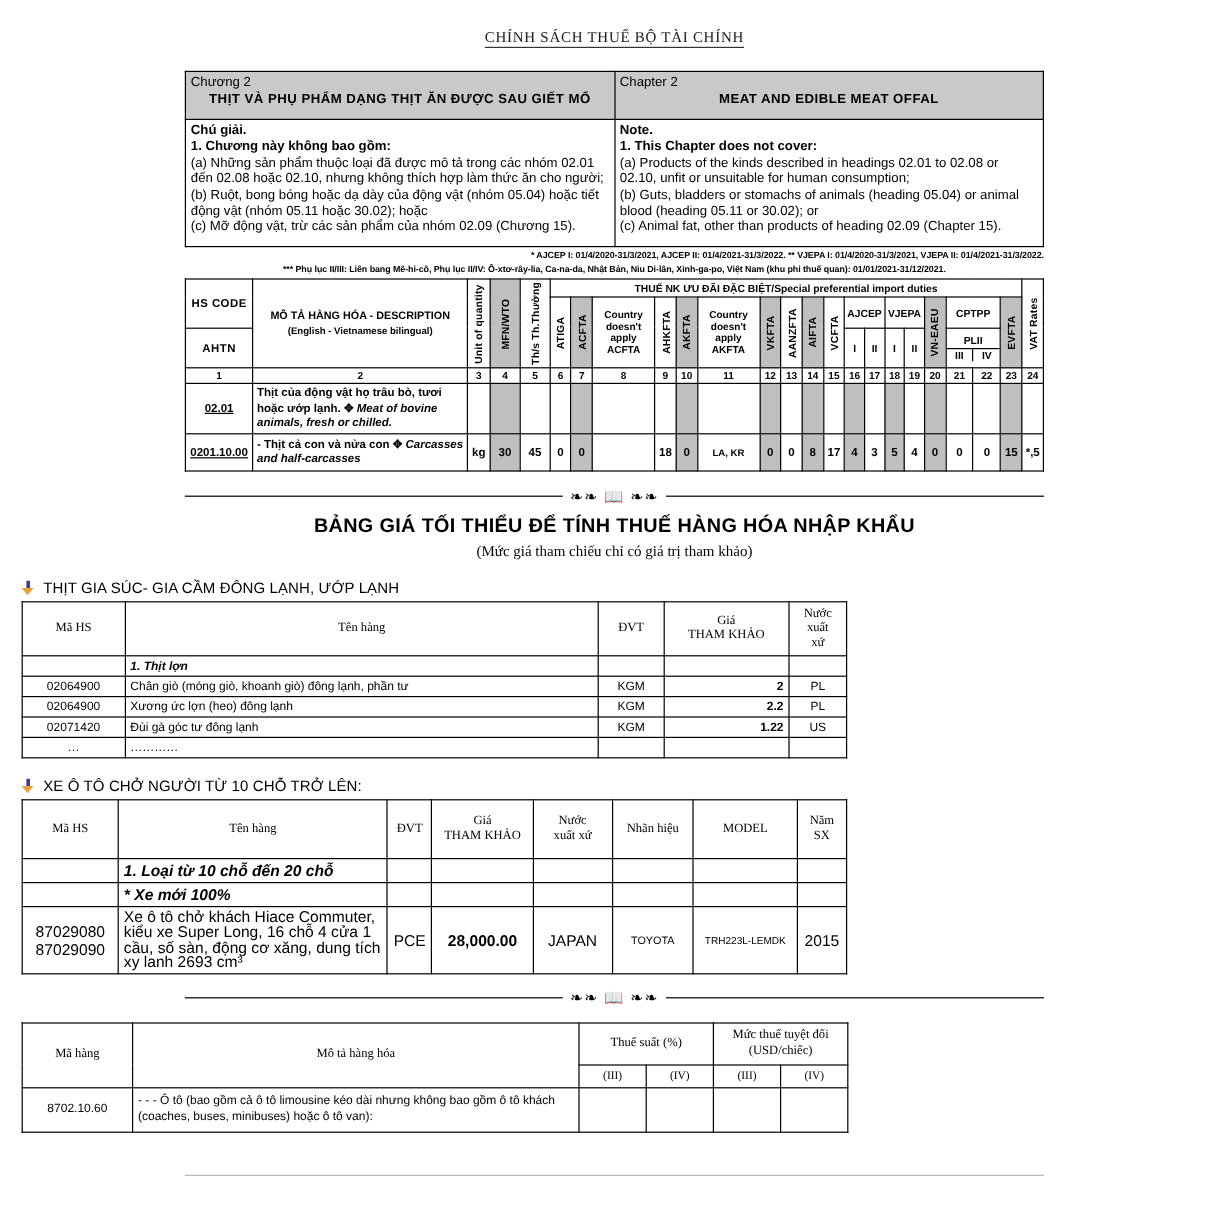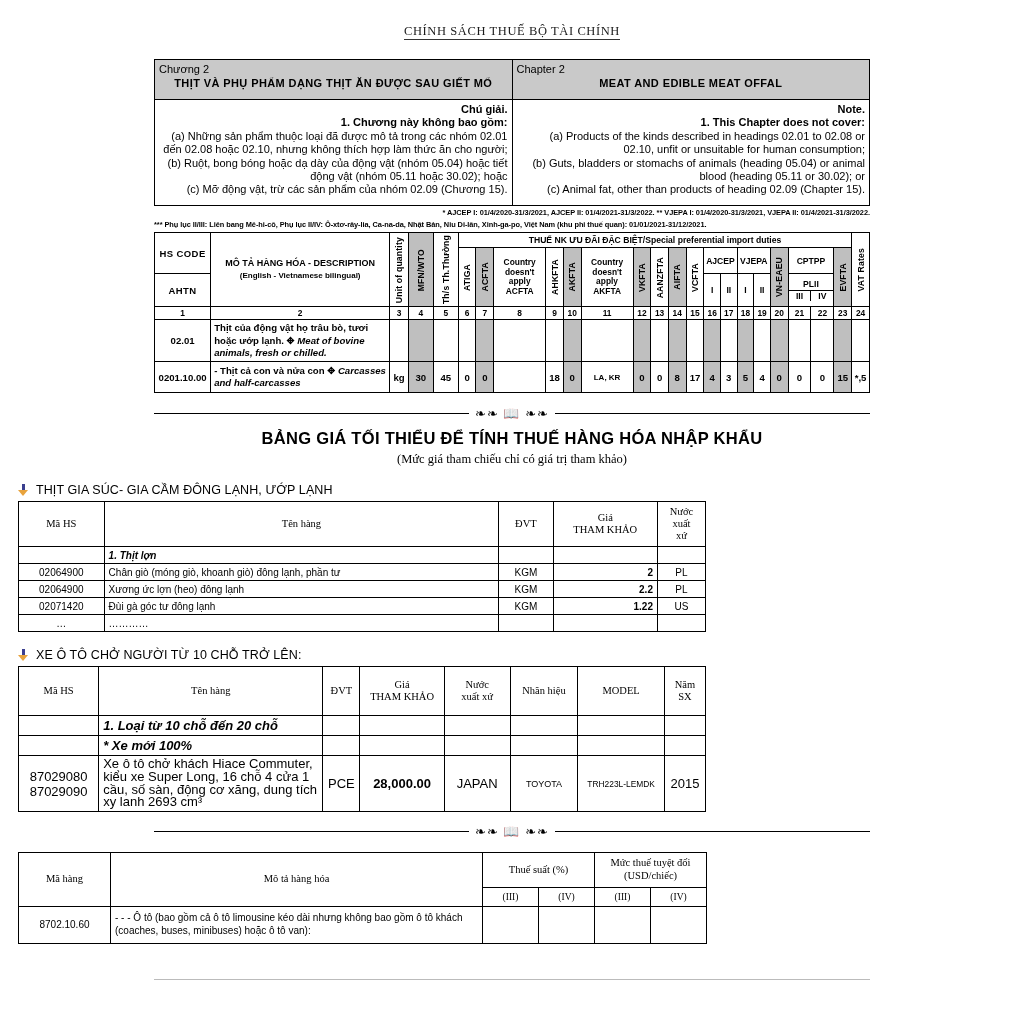--- a/index.html
+++ b/index.html
@@ -33,32 +33,32 @@
 
   
   .wrap{width:716px;margin:0 auto;}
   .chapter-tbl{width:100%;table-layout:fixed;margin-top:20px;}
   .chapter-tbl td{vertical-align:top;padding:3px 4px 2px 4px;font-size:11px;line-height:13.4px;}
   .ch-head{background:#c9c9c9;height:34px;}
   .ch-head .l1{font-size:11px;font-weight:400;}
   .ch-head .l2{font-size:11px;font-weight:700;text-align:center;letter-spacing:.4px;margin-top:1px;}
   .ch-body{height:100px;}
   .ch-body .nt{font-weight:700;}
-  .ch-body p{margin:0;text-align:right;}
+  .ch-body p{margin:0;}
 
   
   .fn{
     text-align:right;
     font-size:7.4px;
     font-weight:700;
     line-height:9.6px;
     margin-top:2px;
     letter-spacing:-.05px;
   }
-  .fn.c{text-align:left;}
+  .fn.c{text-align:center;}
 
   
   .hs-tbl{width:100%;table-layout:fixed;margin-top:3px;font-size:8px;}
   .hs-tbl td{border:1px solid #000;text-align:center;vertical-align:middle;padding:0;}
   .sh{background:#bfbfbf;}
   .vtext{
     writing-mode:vertical-rl;
     transform:rotate(180deg);
     white-space:nowrap;
     font-size:8.6px;
@@ -70,21 +70,21 @@
   .hs-tbl .h-hs{font-size:9.5px;font-weight:700;letter-spacing:.4px;}
   .hs-tbl .h-ahtn{font-size:9.5px;font-weight:700;letter-spacing:.4px;}
   .hs-tbl .h-desc{font-size:9px;font-weight:700;line-height:12px;}
   .hs-tbl .h-desc em{font-size:8px;font-weight:700;font-style:normal;}
   .hs-tbl .grp-title{font-size:8.6px;font-weight:700;}
   .hs-tbl .sub{font-size:8.6px;font-weight:700;}
   .hs-tbl .numrow td{font-size:8.4px;font-weight:700;height:12px;}
   .hs-tbl .cntry{font-size:8.4px;font-weight:700;line-height:9.4px;}
   .desc-cell{text-align:left!important;padding:2px 3px!important;font-size:9.6px;line-height:12.4px;font-weight:700;}
   .desc-cell i{font-style:italic;}
-  .code-cell{font-size:9.6px;font-weight:700;}
+  .code-cell{font-size:9.6px;font-weight:700;text-decoration:underline;}
   .val{font-size:9.6px;font-weight:700;}
 
   
   .orn{display:flex;align-items:center;justify-content:center;margin:14px auto 0;width:716px;}
   .orn .rule{height:1px;background:#000;flex:1;}
   .orn .mid{padding:0 6px;font-size:13px;letter-spacing:1px;line-height:1;}
 
   .big-title{
     text-align:center;font-size:16.5px;font-weight:700;letter-spacing:.3px;margin-top:9px;
     font-family:"Liberation Sans", sans-serif;

